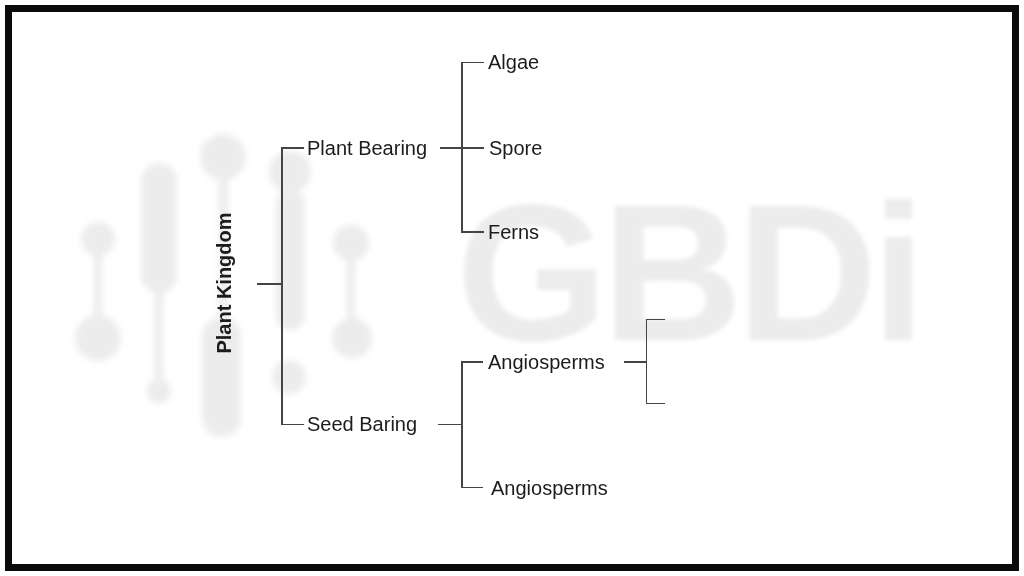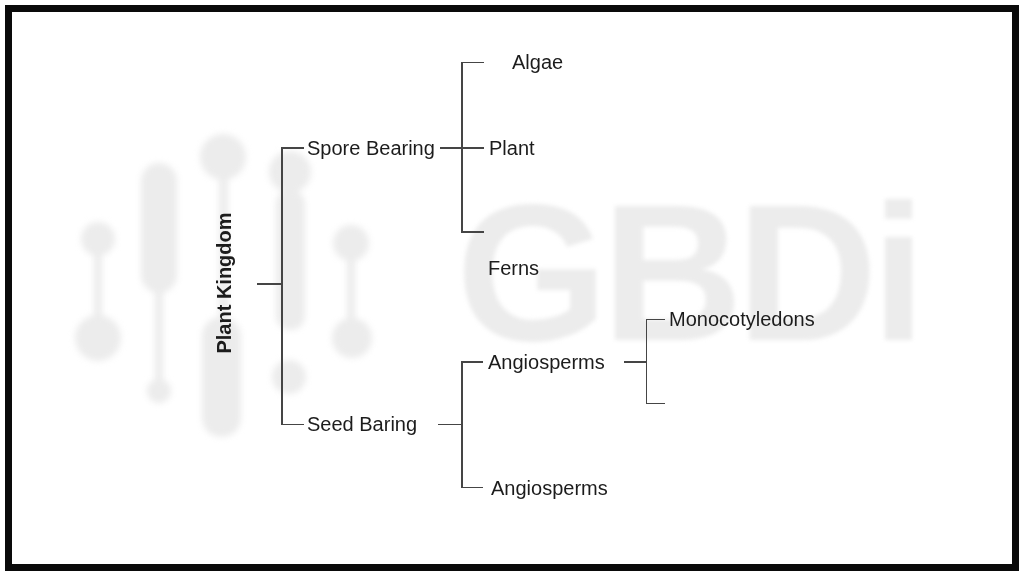--- a/index.html
+++ b/index.html
@@ -78,23 +78,22 @@
   <div class="ln" style="left:461px;top:361px;width:1.5px;height:126px;"></div>
   <div class="ln" style="left:461px;top:361px;width:22px;height:1.5px;"></div>
   <div class="ln" style="left:461px;top:486.5px;width:22px;height:1.5px;"></div>
 
   <div class="ln" style="left:624px;top:361px;width:22px;height:1.5px;"></div>
   <div class="ln" style="left:645.5px;top:318.5px;width:1.5px;height:85px;"></div>
   <div class="ln" style="left:646px;top:318.5px;width:19px;height:1.5px;"></div>
   <div class="ln" style="left:646px;top:402.5px;width:19px;height:1.5px;"></div>
 
   <div class="lbl root">Plant Kingdom</div>
-  <div class="lbl" style="left:307px;top:148px;">Spore Bearing</div>
-  <div class="lbl" style="left:512px;top:62px;">Algae</div>
-  <div class="lbl" style="left:489px;top:148px;">Plant</div>
-  <div class="lbl" style="left:488px;top:232px;margin-top:36px;">Ferns</div>
+  <div class="lbl" style="left:307px;top:148px;">Plant Bearing</div>
+  <div class="lbl" style="left:488px;top:62px;">Algae</div>
+  <div class="lbl" style="left:489px;top:148px;">Spore</div>
+  <div class="lbl" style="left:488px;top:232px;">Ferns</div>
   <div class="lbl" style="left:488px;top:362px;">Angiosperms</div>
   <div class="lbl" style="left:307px;top:424px;">Seed Baring</div>
   <div class="lbl" style="left:491px;top:488px;">Angiosperms</div>
-  <div class="lbl" style="left:669px;top:319px;">Monocotyledons</div>
 
   <div class="frame"></div>
 </div>
 
 </body></html>

